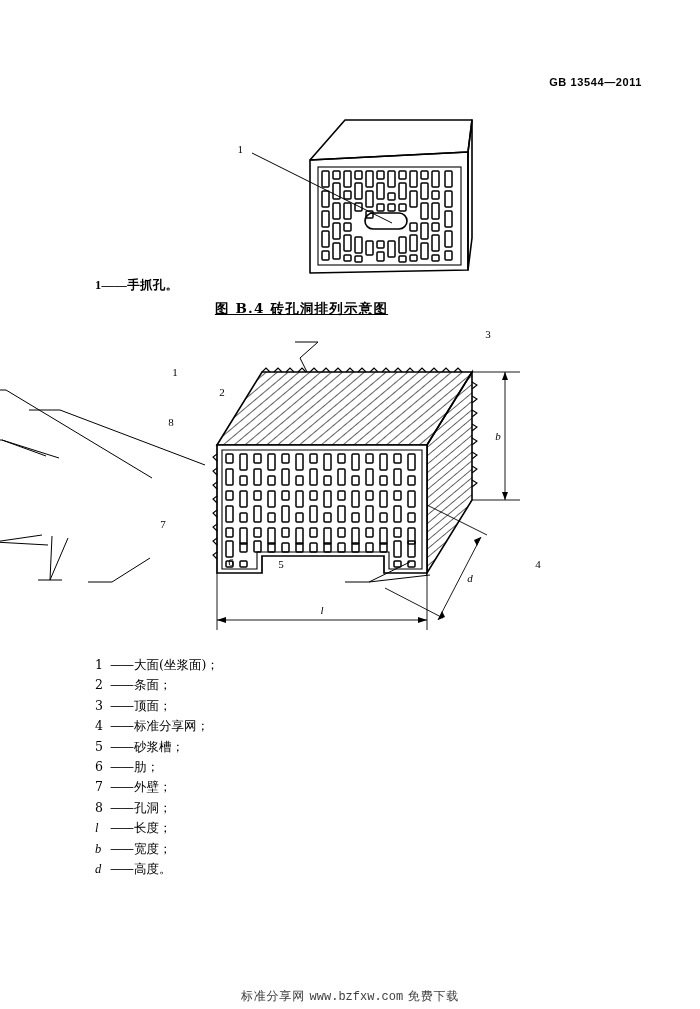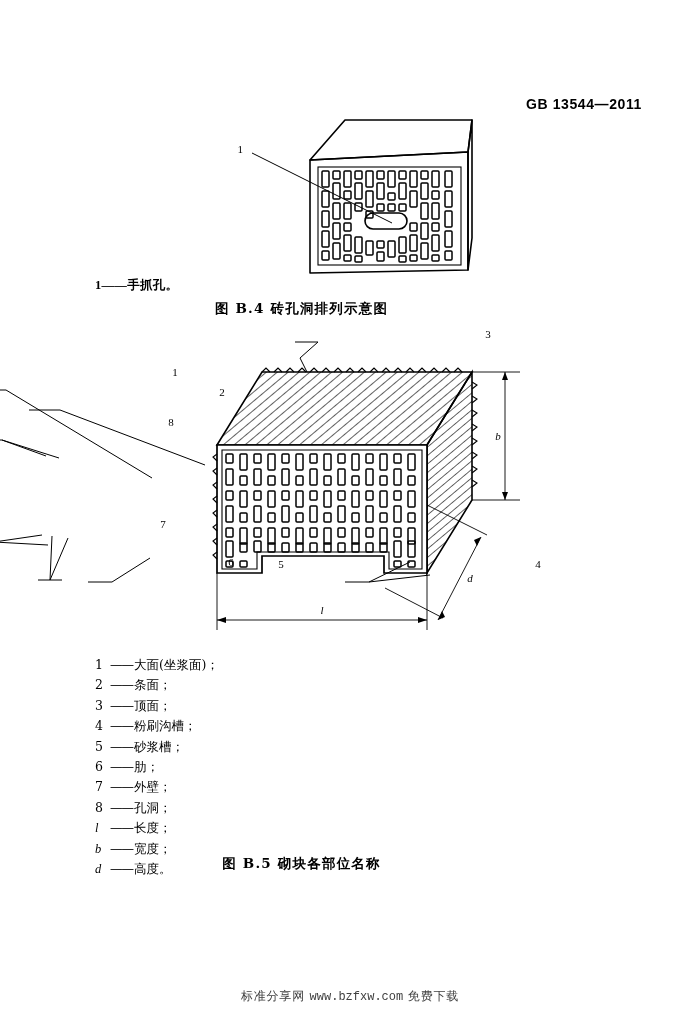--- a/index.html
+++ b/index.html
@@ -8,23 +8,23 @@
     background:#ffffff;
     font-family:"Liberation Serif","DejaVu Serif",serif;
     color:#000;
     position:relative;
     overflow:hidden;
   }
   .page{position:absolute;inset:0;}
 
   
   .header{
-    position:absolute;top:96px;right:58px;
+    position:absolute;top:76px;right:58px;
     font-family:"Liberation Sans","DejaVu Sans",sans-serif;
-    font-weight:bold;font-size:14px;letter-spacing:.6px;
+    font-weight:bold;font-size:11px;letter-spacing:.6px;
     white-space:nowrap;
   }
 
   
   .fig{position:absolute;}
   #fig-b4{left:0;top:105px;width:700px;height:180px;}
   #fig-b5{left:0;top:330px;width:700px;height:320px;}
 
   svg{display:block;overflow:visible;}
 
@@ -34,21 +34,21 @@
     font-size:12.5px;
     font-family:Liberation Serif, serif;
     font-weight:bold;
     white-space:nowrap;
     letter-spacing:.3px;
   }
   .note-b4{left:95px;top:277px;font-size:12.5px;}
   .caption{
     position:absolute;width:603px;text-align:center;
     font-family:"DejaVu Serif","Liberation Serif",serif;
-    font-weight:bold;font-size:13.5px;letter-spacing:1.2px;
+    font-weight:bold;font-size:13.5px;letter-spacing:1.2px;text-decoration:underline;
   }
   #cap-b4{top:300px;}
   #cap-b5{top:855px;}
 
   
   #legend{position:absolute;left:95px;top:655px;}
   #legend .row{
     height:20.4px;line-height:20.4px;
     font-family:"DejaVu Serif","Liberation Serif",serif;
     font-weight:normal;font-size:12.5px;white-space:nowrap;
@@ -379,21 +379,21 @@
     <div class="row">
       <span class="sym">1</span><span class="dash">——</span><span>大面(坐浆面)；</span>
     </div>
     <div class="row">
       <span class="sym">2</span><span class="dash">——</span><span>条面；</span>
     </div>
     <div class="row">
       <span class="sym">3</span><span class="dash">——</span><span>顶面；</span>
     </div>
     <div class="row">
-      <span class="sym">4</span><span class="dash">——</span><span>粉刷沟槽；</span>
+      <span class="sym">4</span><span class="dash">——</span><span>标准分享网；</span>
     </div>
     <div class="row">
       <span class="sym">5</span><span class="dash">——</span><span>砂浆槽；</span>
     </div>
     <div class="row">
       <span class="sym">6</span><span class="dash">——</span><span>肋；</span>
     </div>
     <div class="row">
       <span class="sym">7</span><span class="dash">——</span><span>外壁；</span>
     </div>
@@ -404,21 +404,20 @@
       <span class="sym it">l</span><span class="dash">——</span><span>长度；</span>
     </div>
     <div class="row">
       <span class="sym it">b</span><span class="dash">——</span><span>宽度；</span>
     </div>
     <div class="row">
       <span class="sym it">d</span><span class="dash">——</span><span>高度。</span>
     </div>
   </div>
 
-  <div class="caption" id="cap-b5">图 B.5   砌块各部位名称</div>
 
   <div class="watermark">
     <span>标准分享网</span>
     <span class="url">www.bzfxw.com</span>
     <span>免费下载</span>
   </div>
 
 </div>
 
 </body></html>

